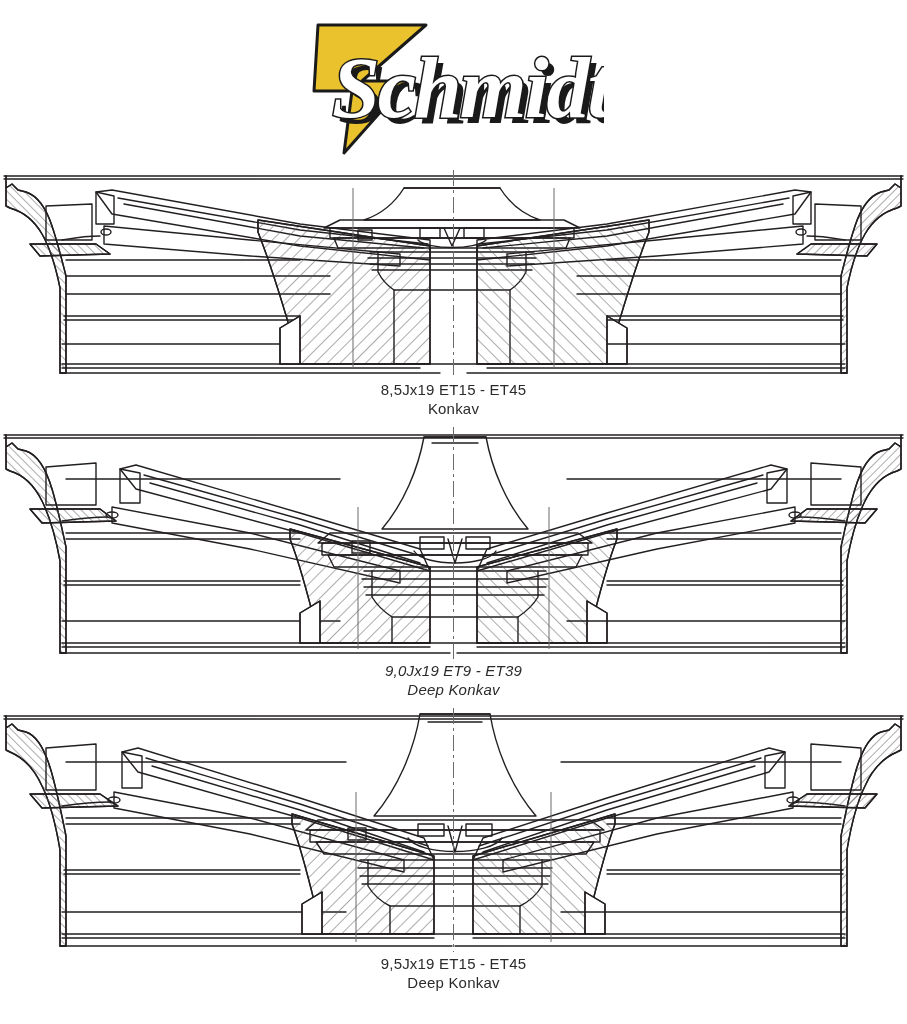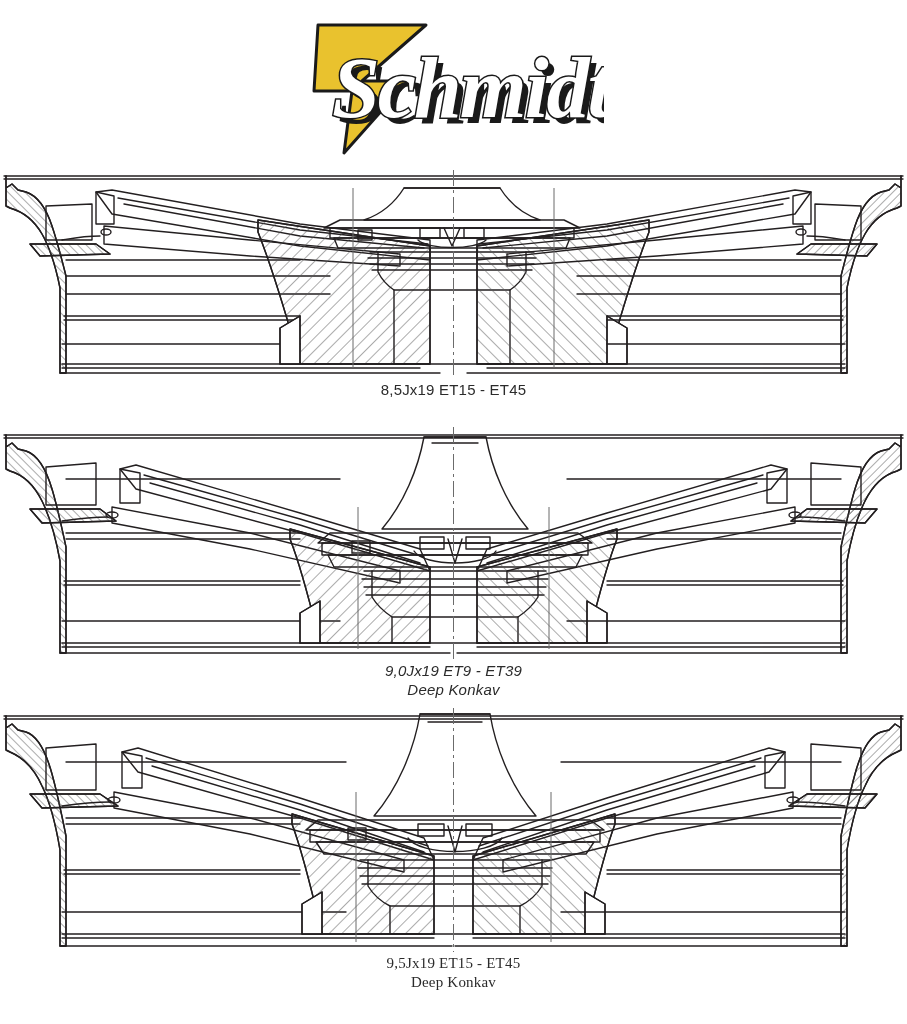--- a/index.html
+++ b/index.html
@@ -173,20 +173,21 @@
 
         <g stroke="#6b6b6b" stroke-width="1" fill="none">
           <line x1="453.5" y1="2" x2="453.5" y2="210" stroke-dasharray="16 4 3 4"></line>
           <line x1="353" y1="20" x2="353" y2="200"></line>
           <line x1="554" y1="20" x2="554" y2="200"></line>
         </g>
       </svg>
     </div>
     <div class="caption">
       <span>8,5Jx19 ET15 - ET45</span>
+      <span class="l2">Konkav</span>
     </div>
   </div>
 
   <div class="panel" style="top:421px;font-style:italic;">
     <div class="draw-wrap">
       <svg class="draw-svg" height="240" viewBox="0 0 907 240" preserveAspectRatio="none">
         <g fill="none" stroke="#231f20" stroke-width="1.4" stroke-linejoin="round" stroke-linecap="round">
 
           <path d="M4 14 H903"></path>
           <path d="M4 17 H903"></path>
@@ -283,21 +284,21 @@
           <line x1="549" y1="86" x2="549" y2="228"></line>
         </g>
       </svg>
     </div>
     <div class="caption">
       <span>9,0Jx19 ET9 - ET39</span>
       <span class="l2">Deep Konkav</span>
     </div>
   </div>
 
-  <div class="panel" style="top:702px;font-family:Liberation Serif, serif;">
+  <div class="panel" style="top:702px;">
     <div class="draw-wrap">
       <svg class="draw-svg" height="252" viewBox="0 0 907 252" preserveAspectRatio="none">
         <g fill="none" stroke="#231f20" stroke-width="1.4" stroke-linejoin="round" stroke-linecap="round">
 
           <path d="M4 14 H903"></path>
           <path d="M4 17 H903"></path>
 
           <path d="M6 14 L6 26 L12 22 L18 28 L26 30 C38 34 46 50 52 72 C58 94 62 114 66 134
                    L66 244 L60 244 L60 148 C56 124 50 100 42 84 C34 66 24 56 10 50 L6 48 Z" fill="url(#hatchLf)"></path>
           <path d="M6 14 L6 26 L12 22 L18 28 L26 30 C38 34 46 50 52 72 C58 94 62 114 66 134

